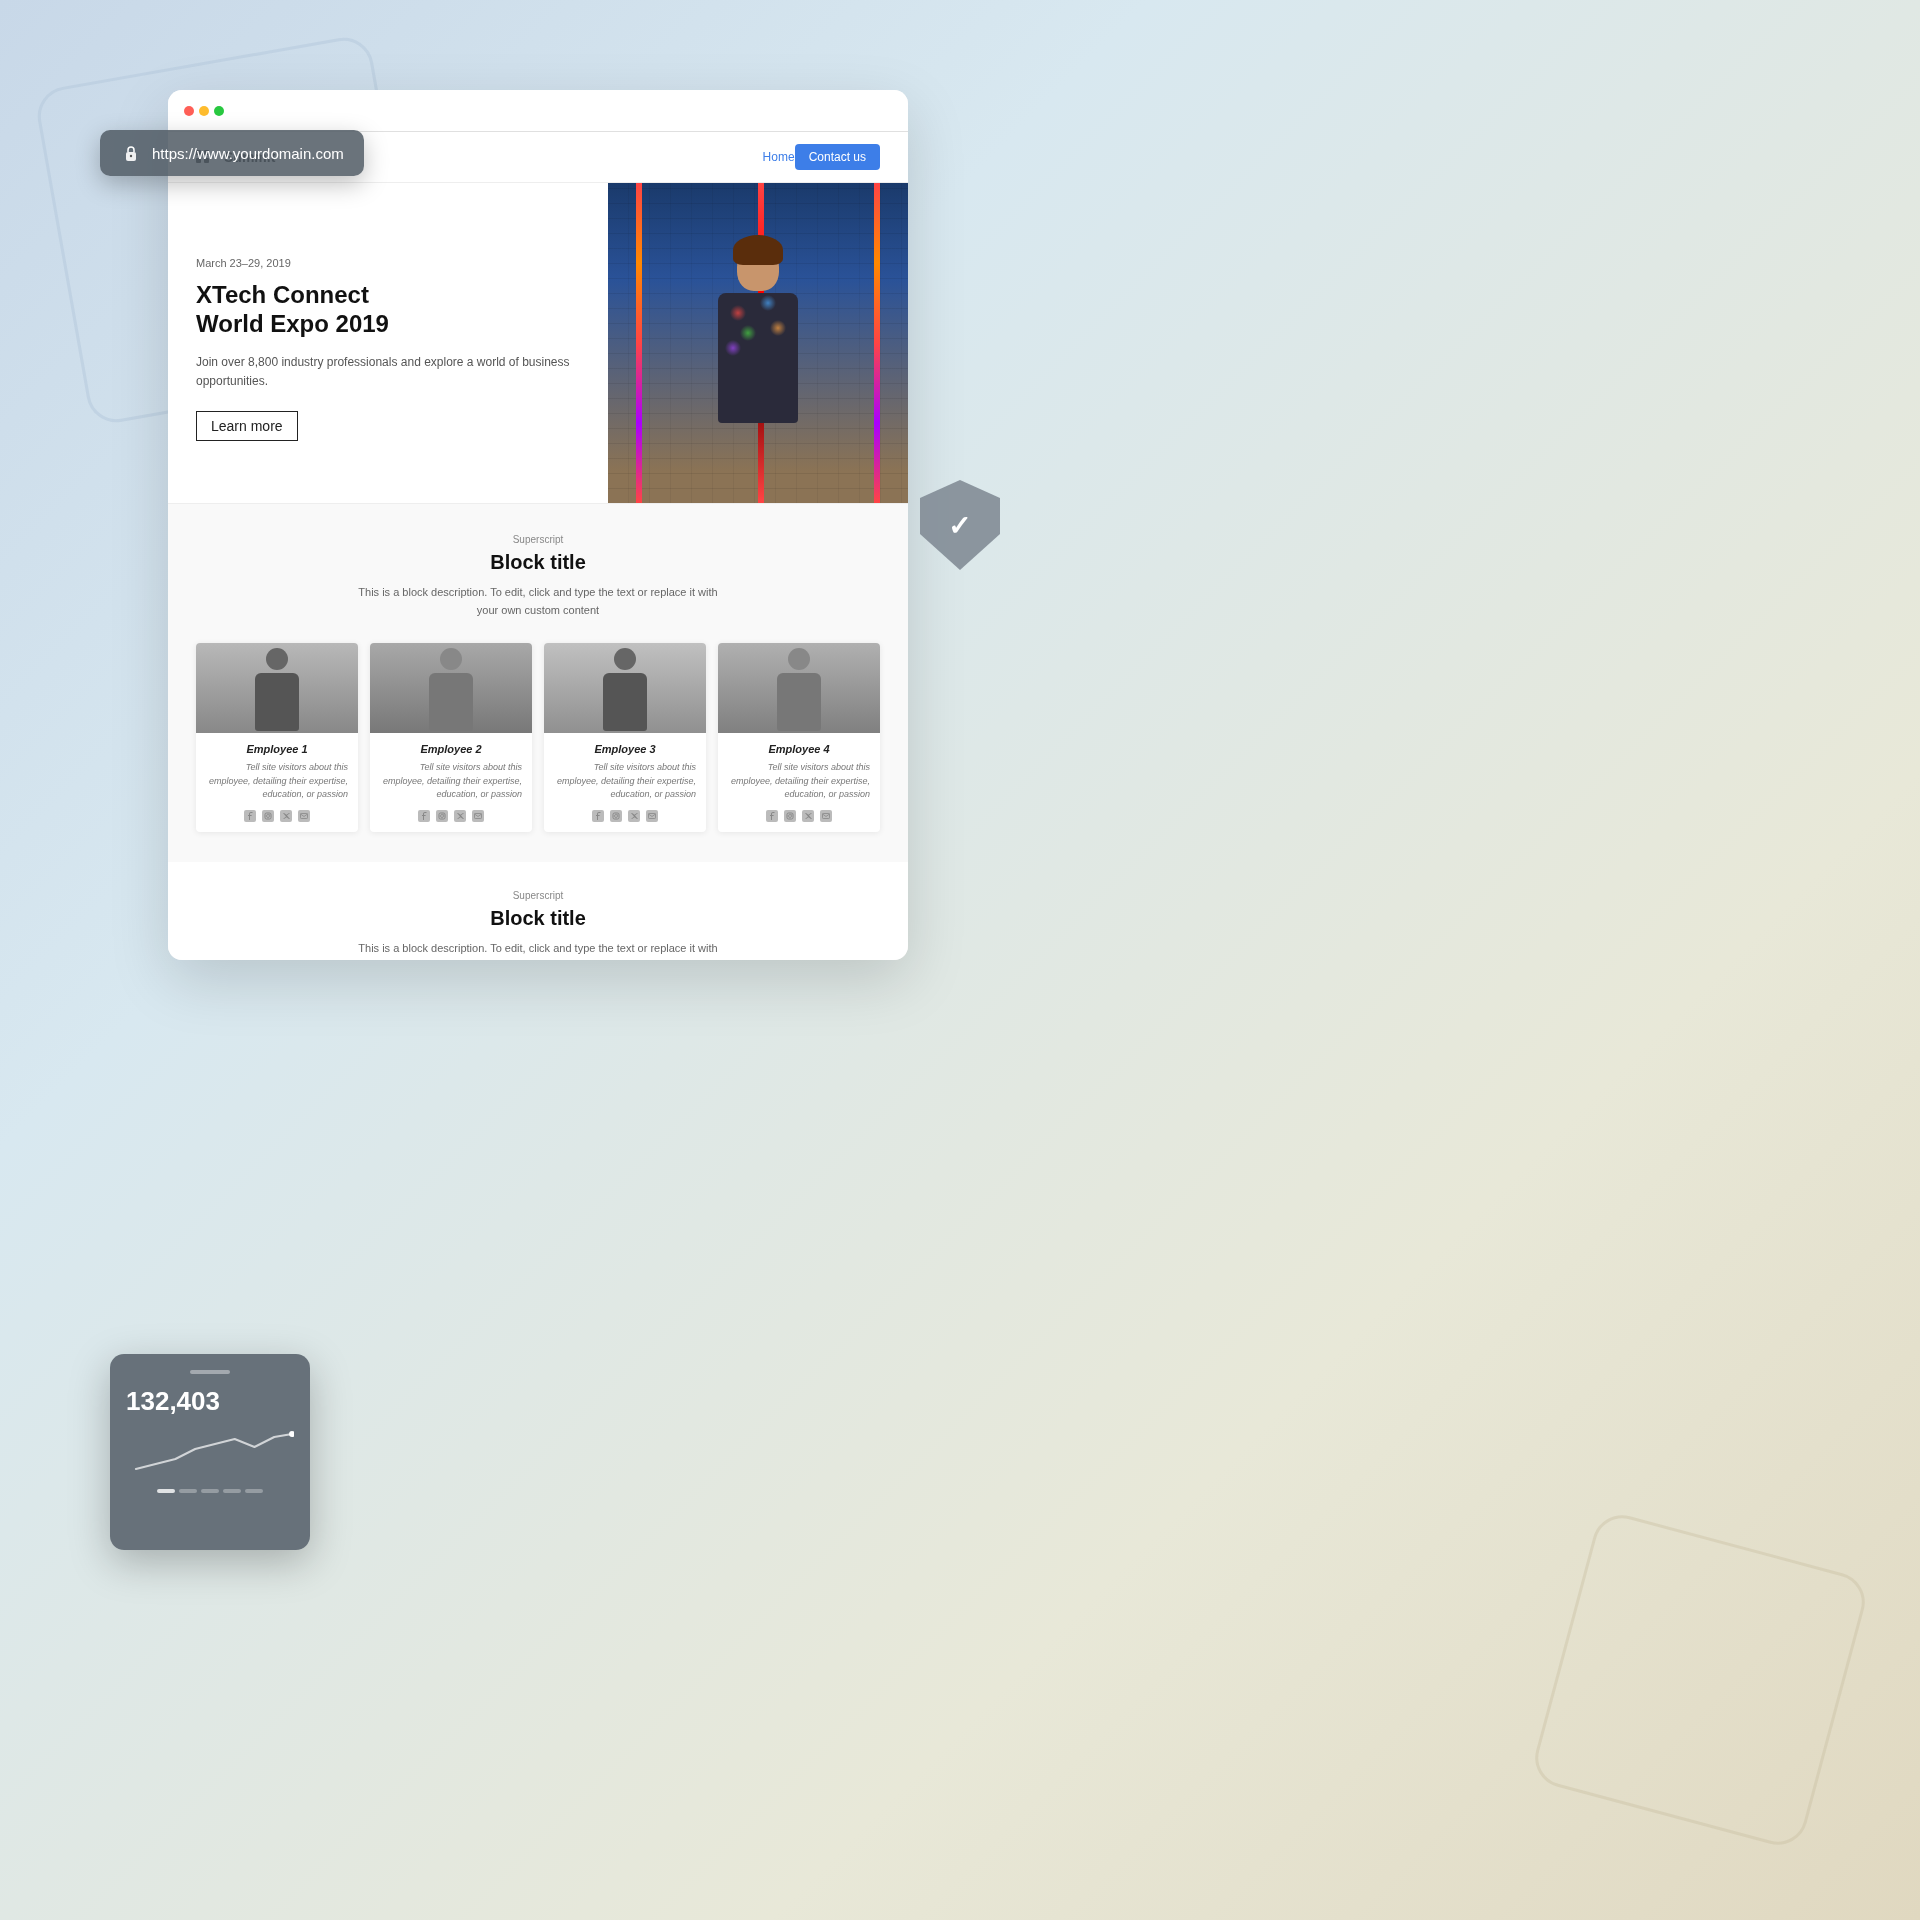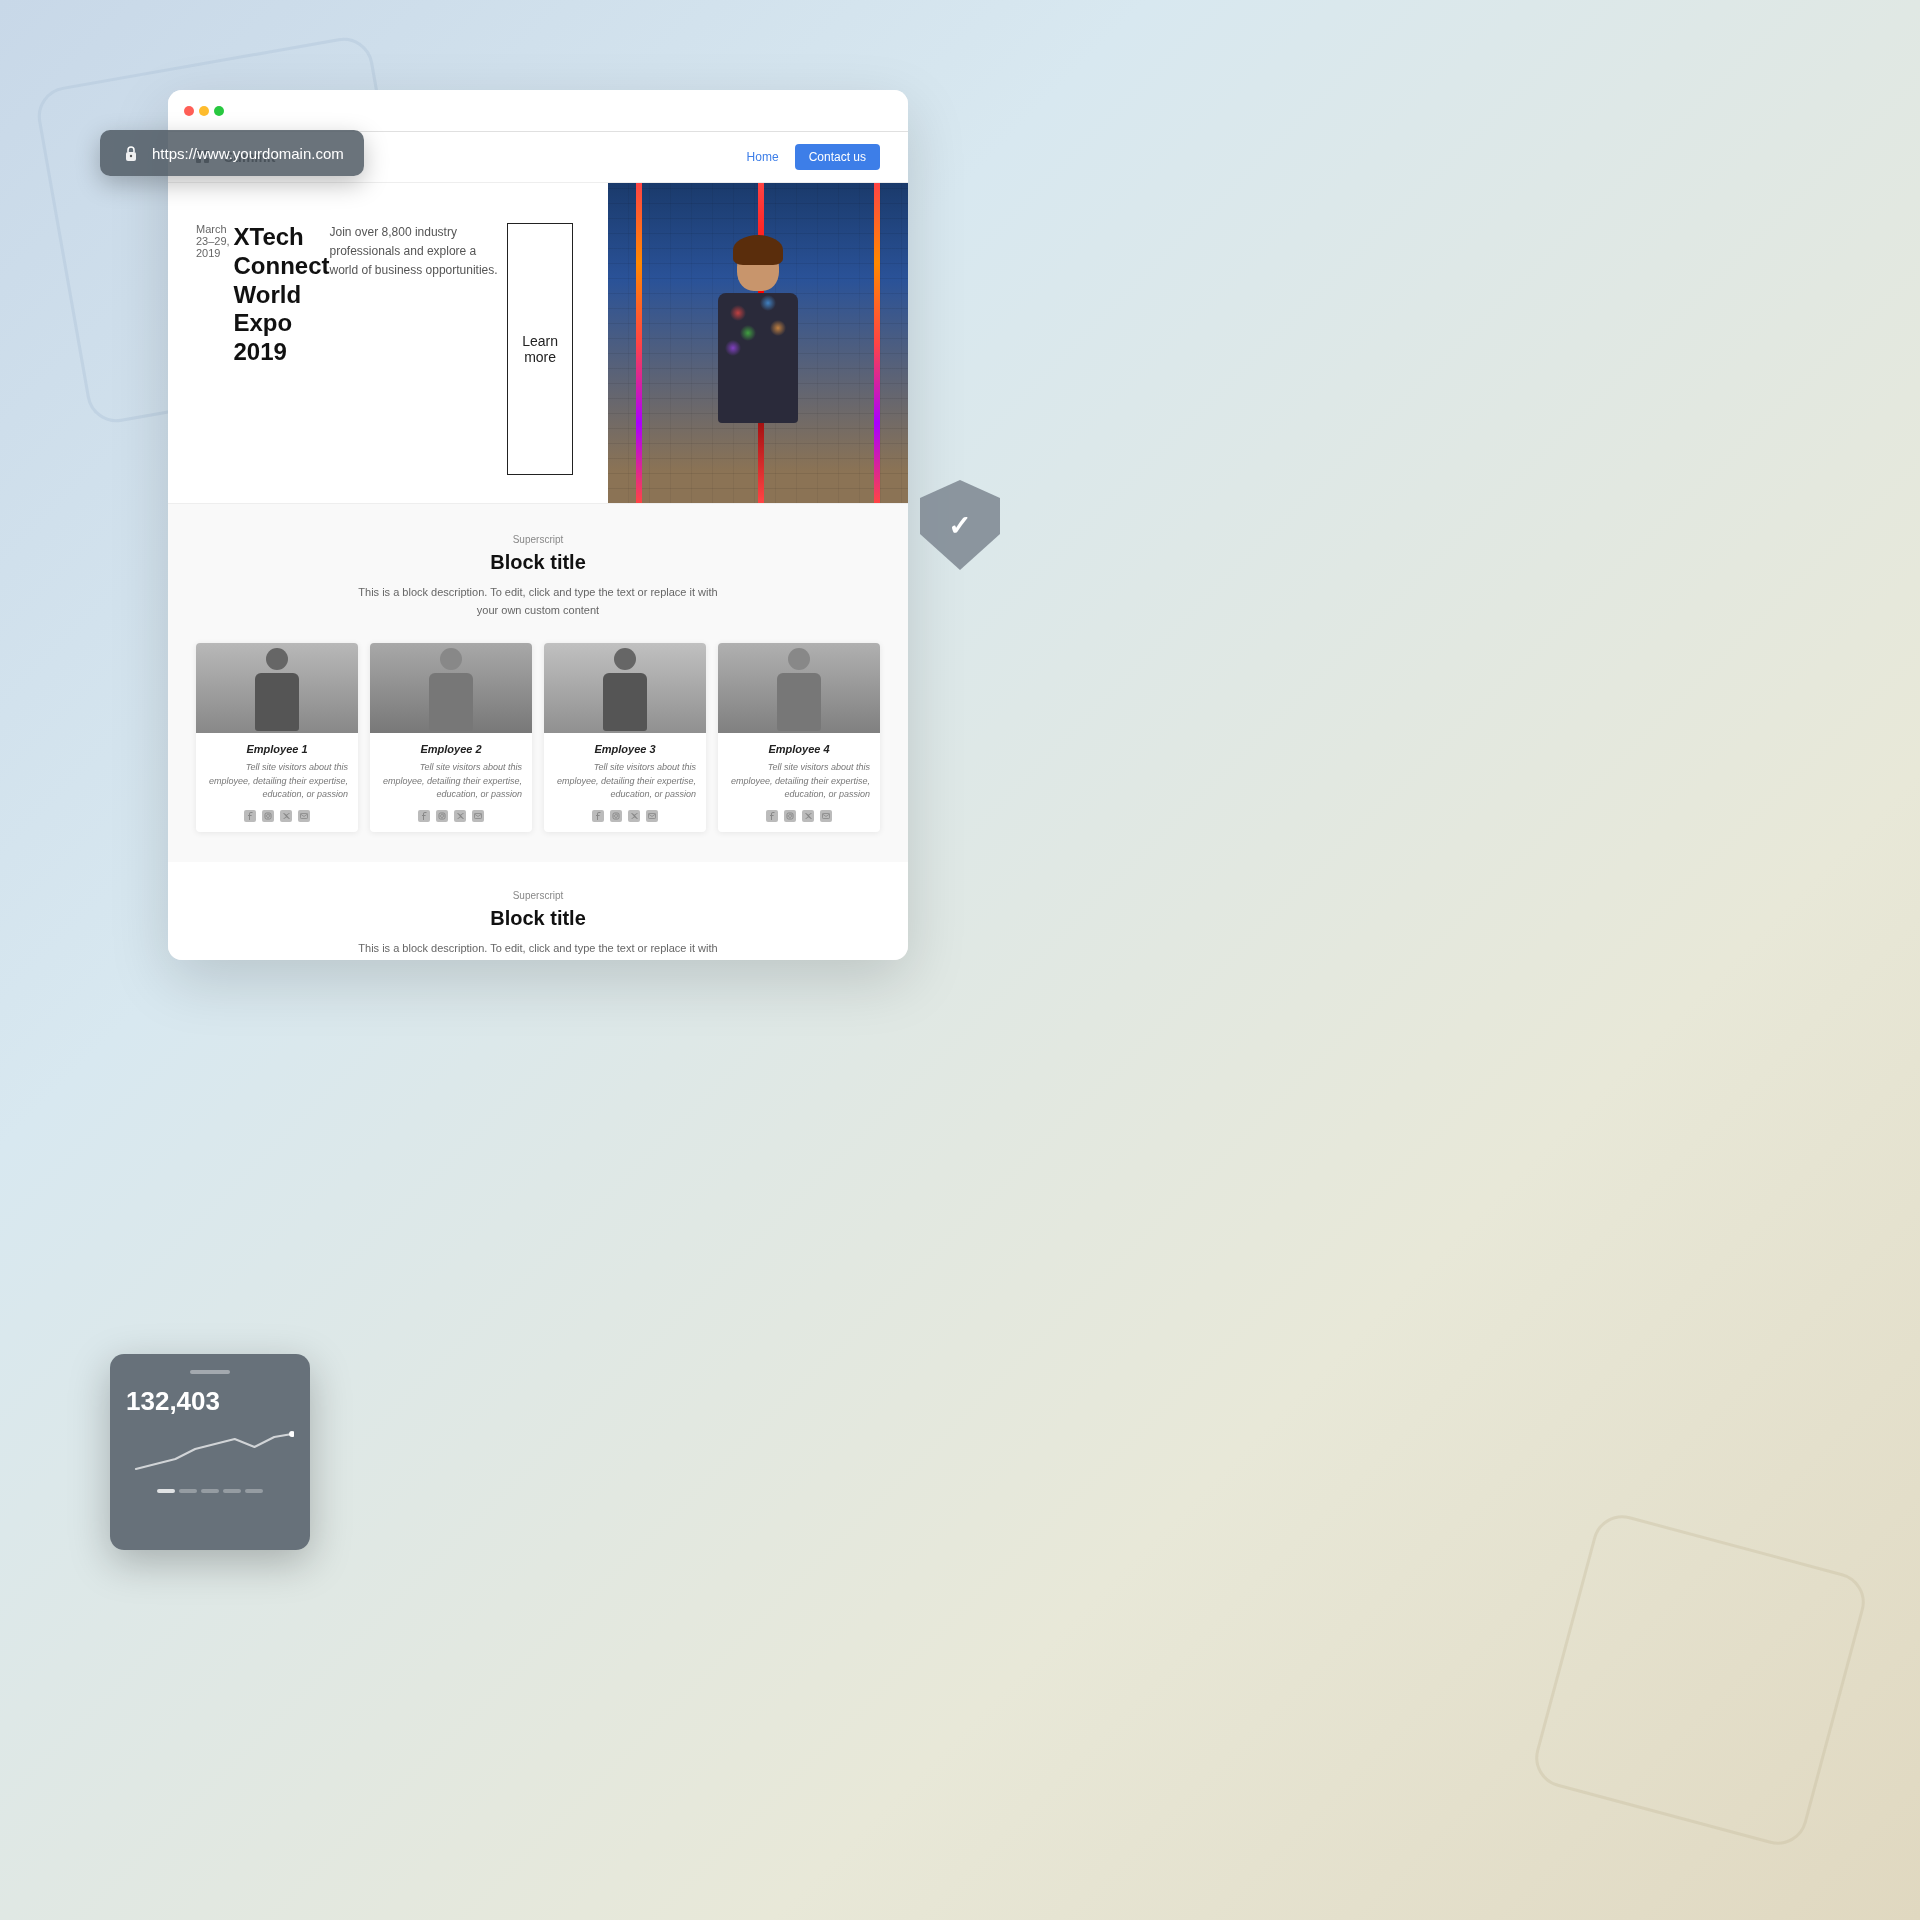--- a/index.html
+++ b/index.html
@@ -138,21 +138,20 @@
     .logo-grid-dot {
       width: 5px;
       height: 5px;
       background: #333;
       border-radius: 1px;
     }
 
     .nav-links {
       display: flex;
       align-items: center;
-      gap: 16px;
     }
 
     .nav-link {
       font-size: 12px;
       color: #3d7ee8;
       text-decoration: none;
     }
 
     .nav-btn {
       background: #3d7ee8;
@@ -166,23 +165,23 @@
 
     
     .hero-section {
       display: flex;
       background: white;
       min-height: 320px;
     }
 
     .hero-left {
       flex: 1;
-      padding: 40px 35px 28px 28px;
-      display: flex;
-      flex-direction: row;
+      padding: 40px 28px 28px 28px;
+      display: flex;
+      flex-direction: column;
       justify-content: center;
     }
 
     .hero-date {
       font-size: 11px;
       color: #666;
       margin-bottom: 12px;
     }
 
     .hero-title {

